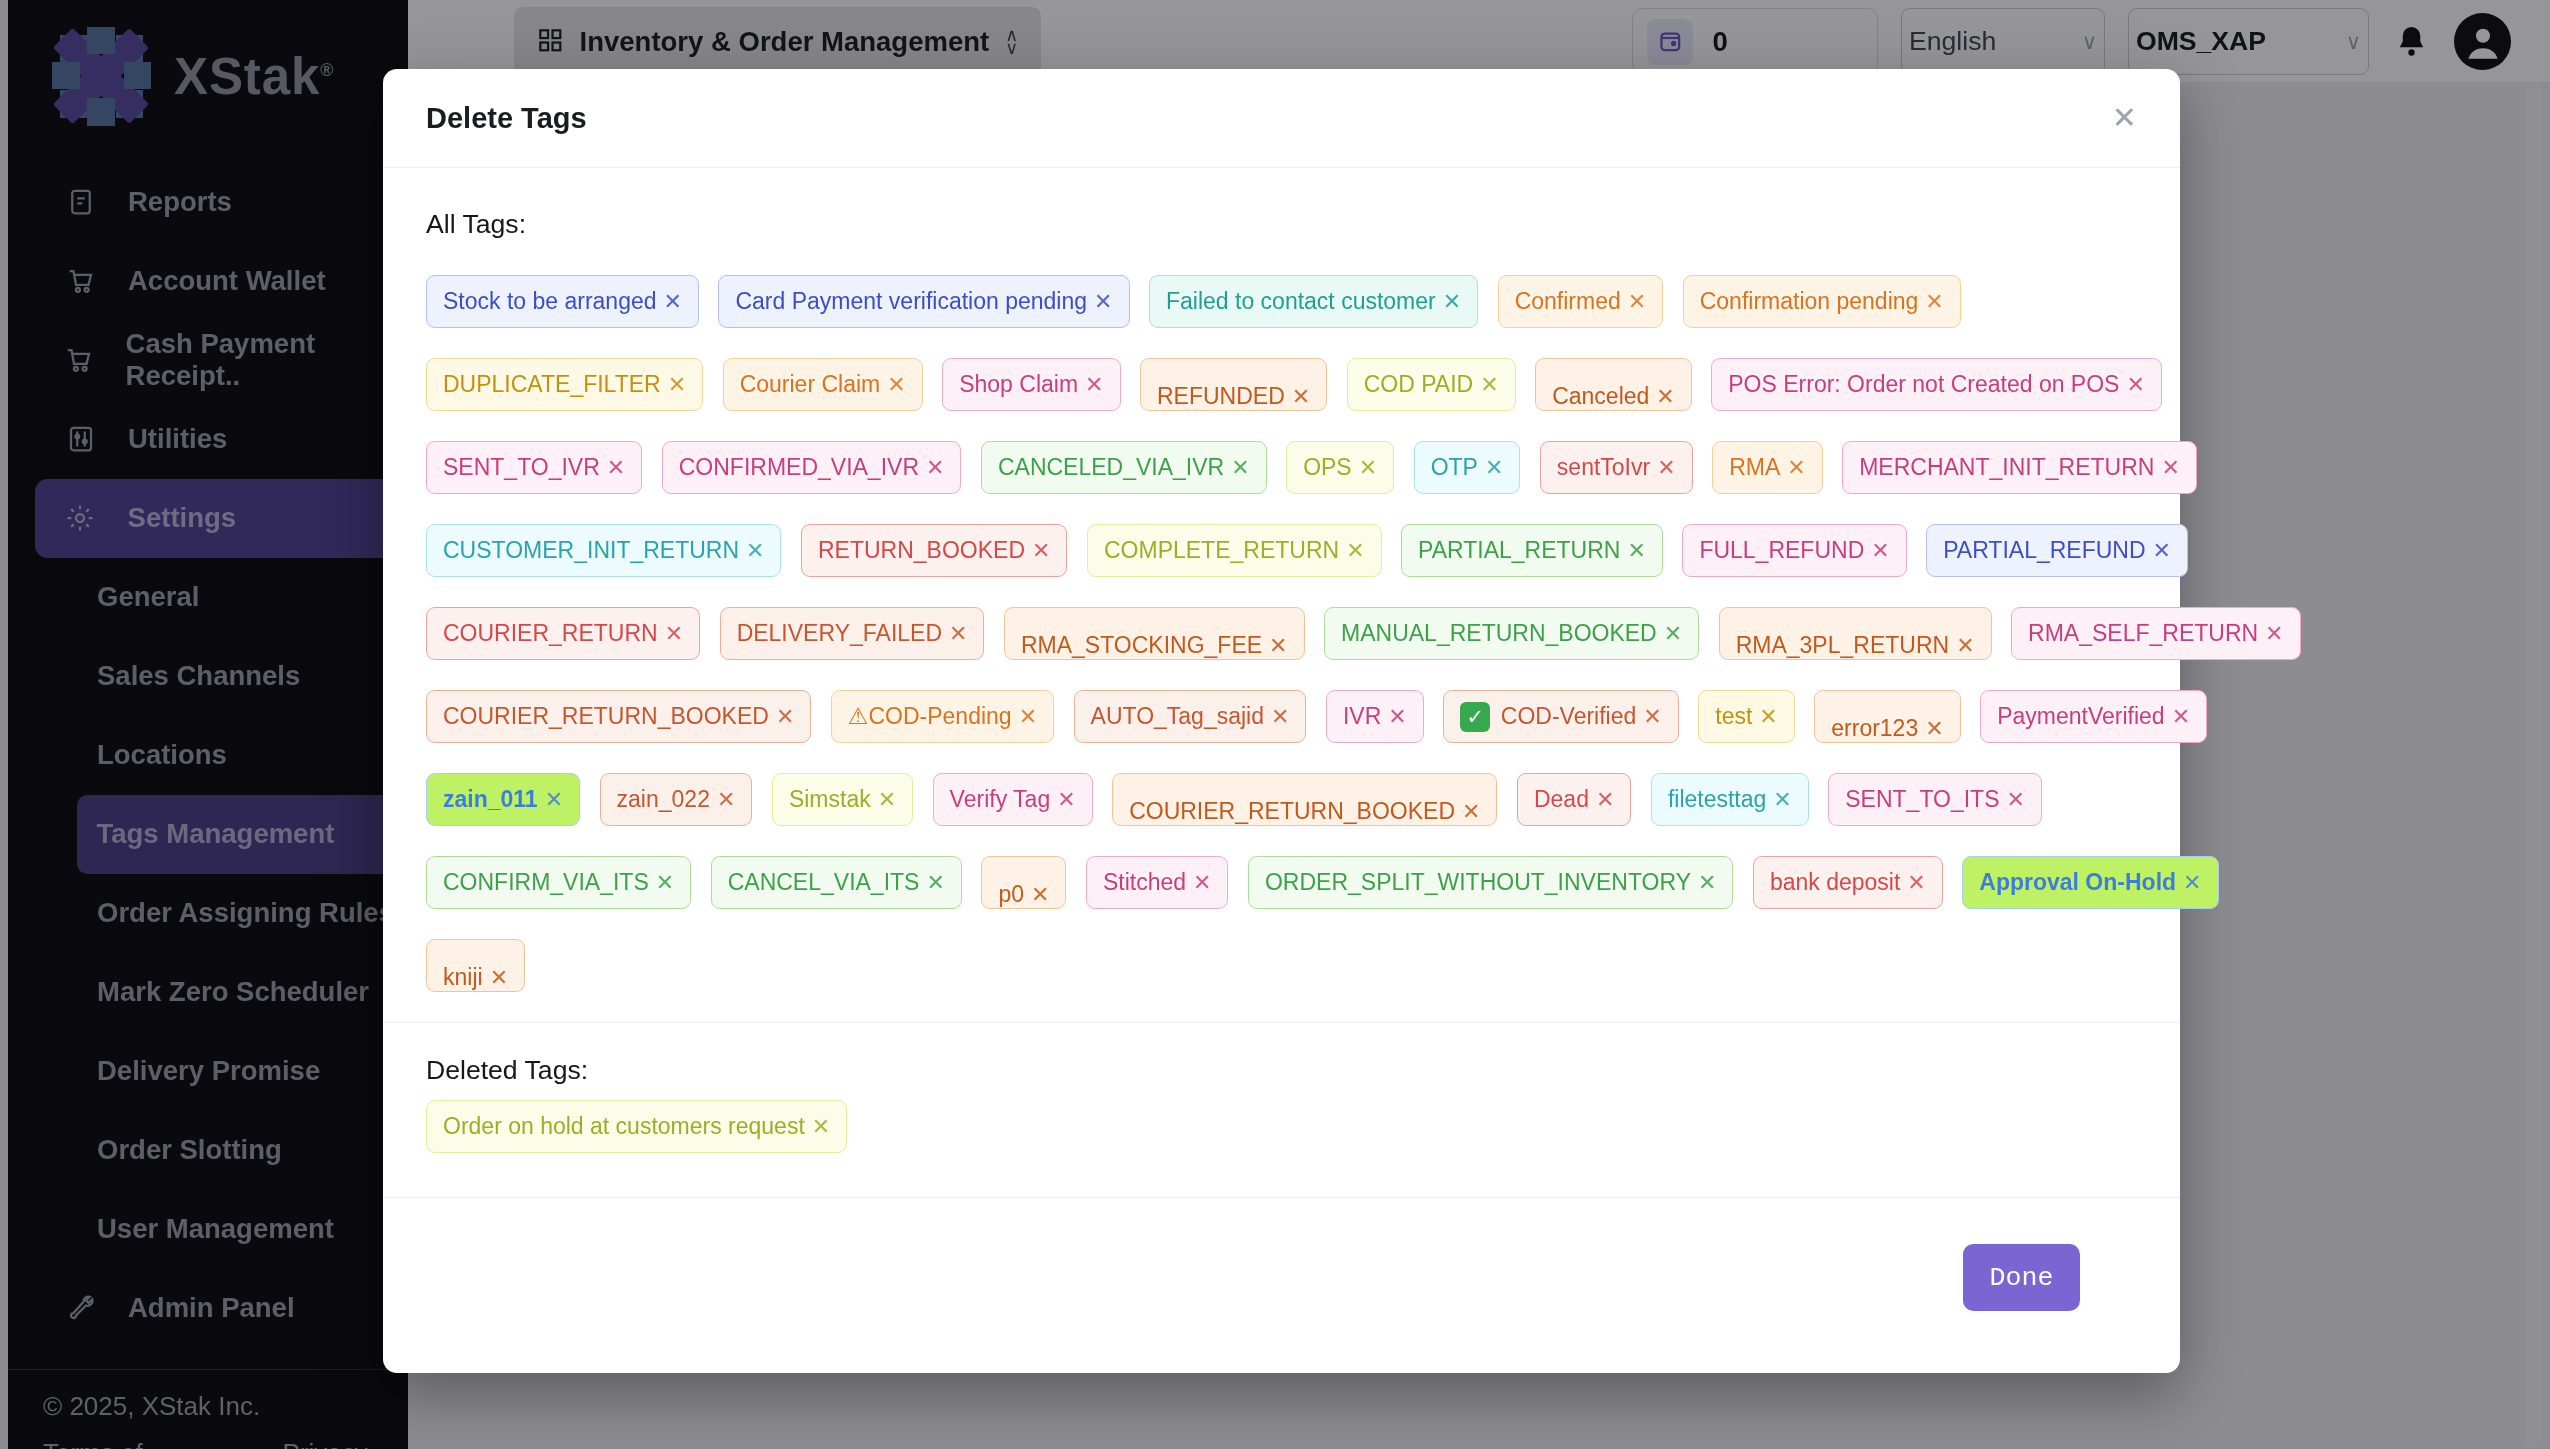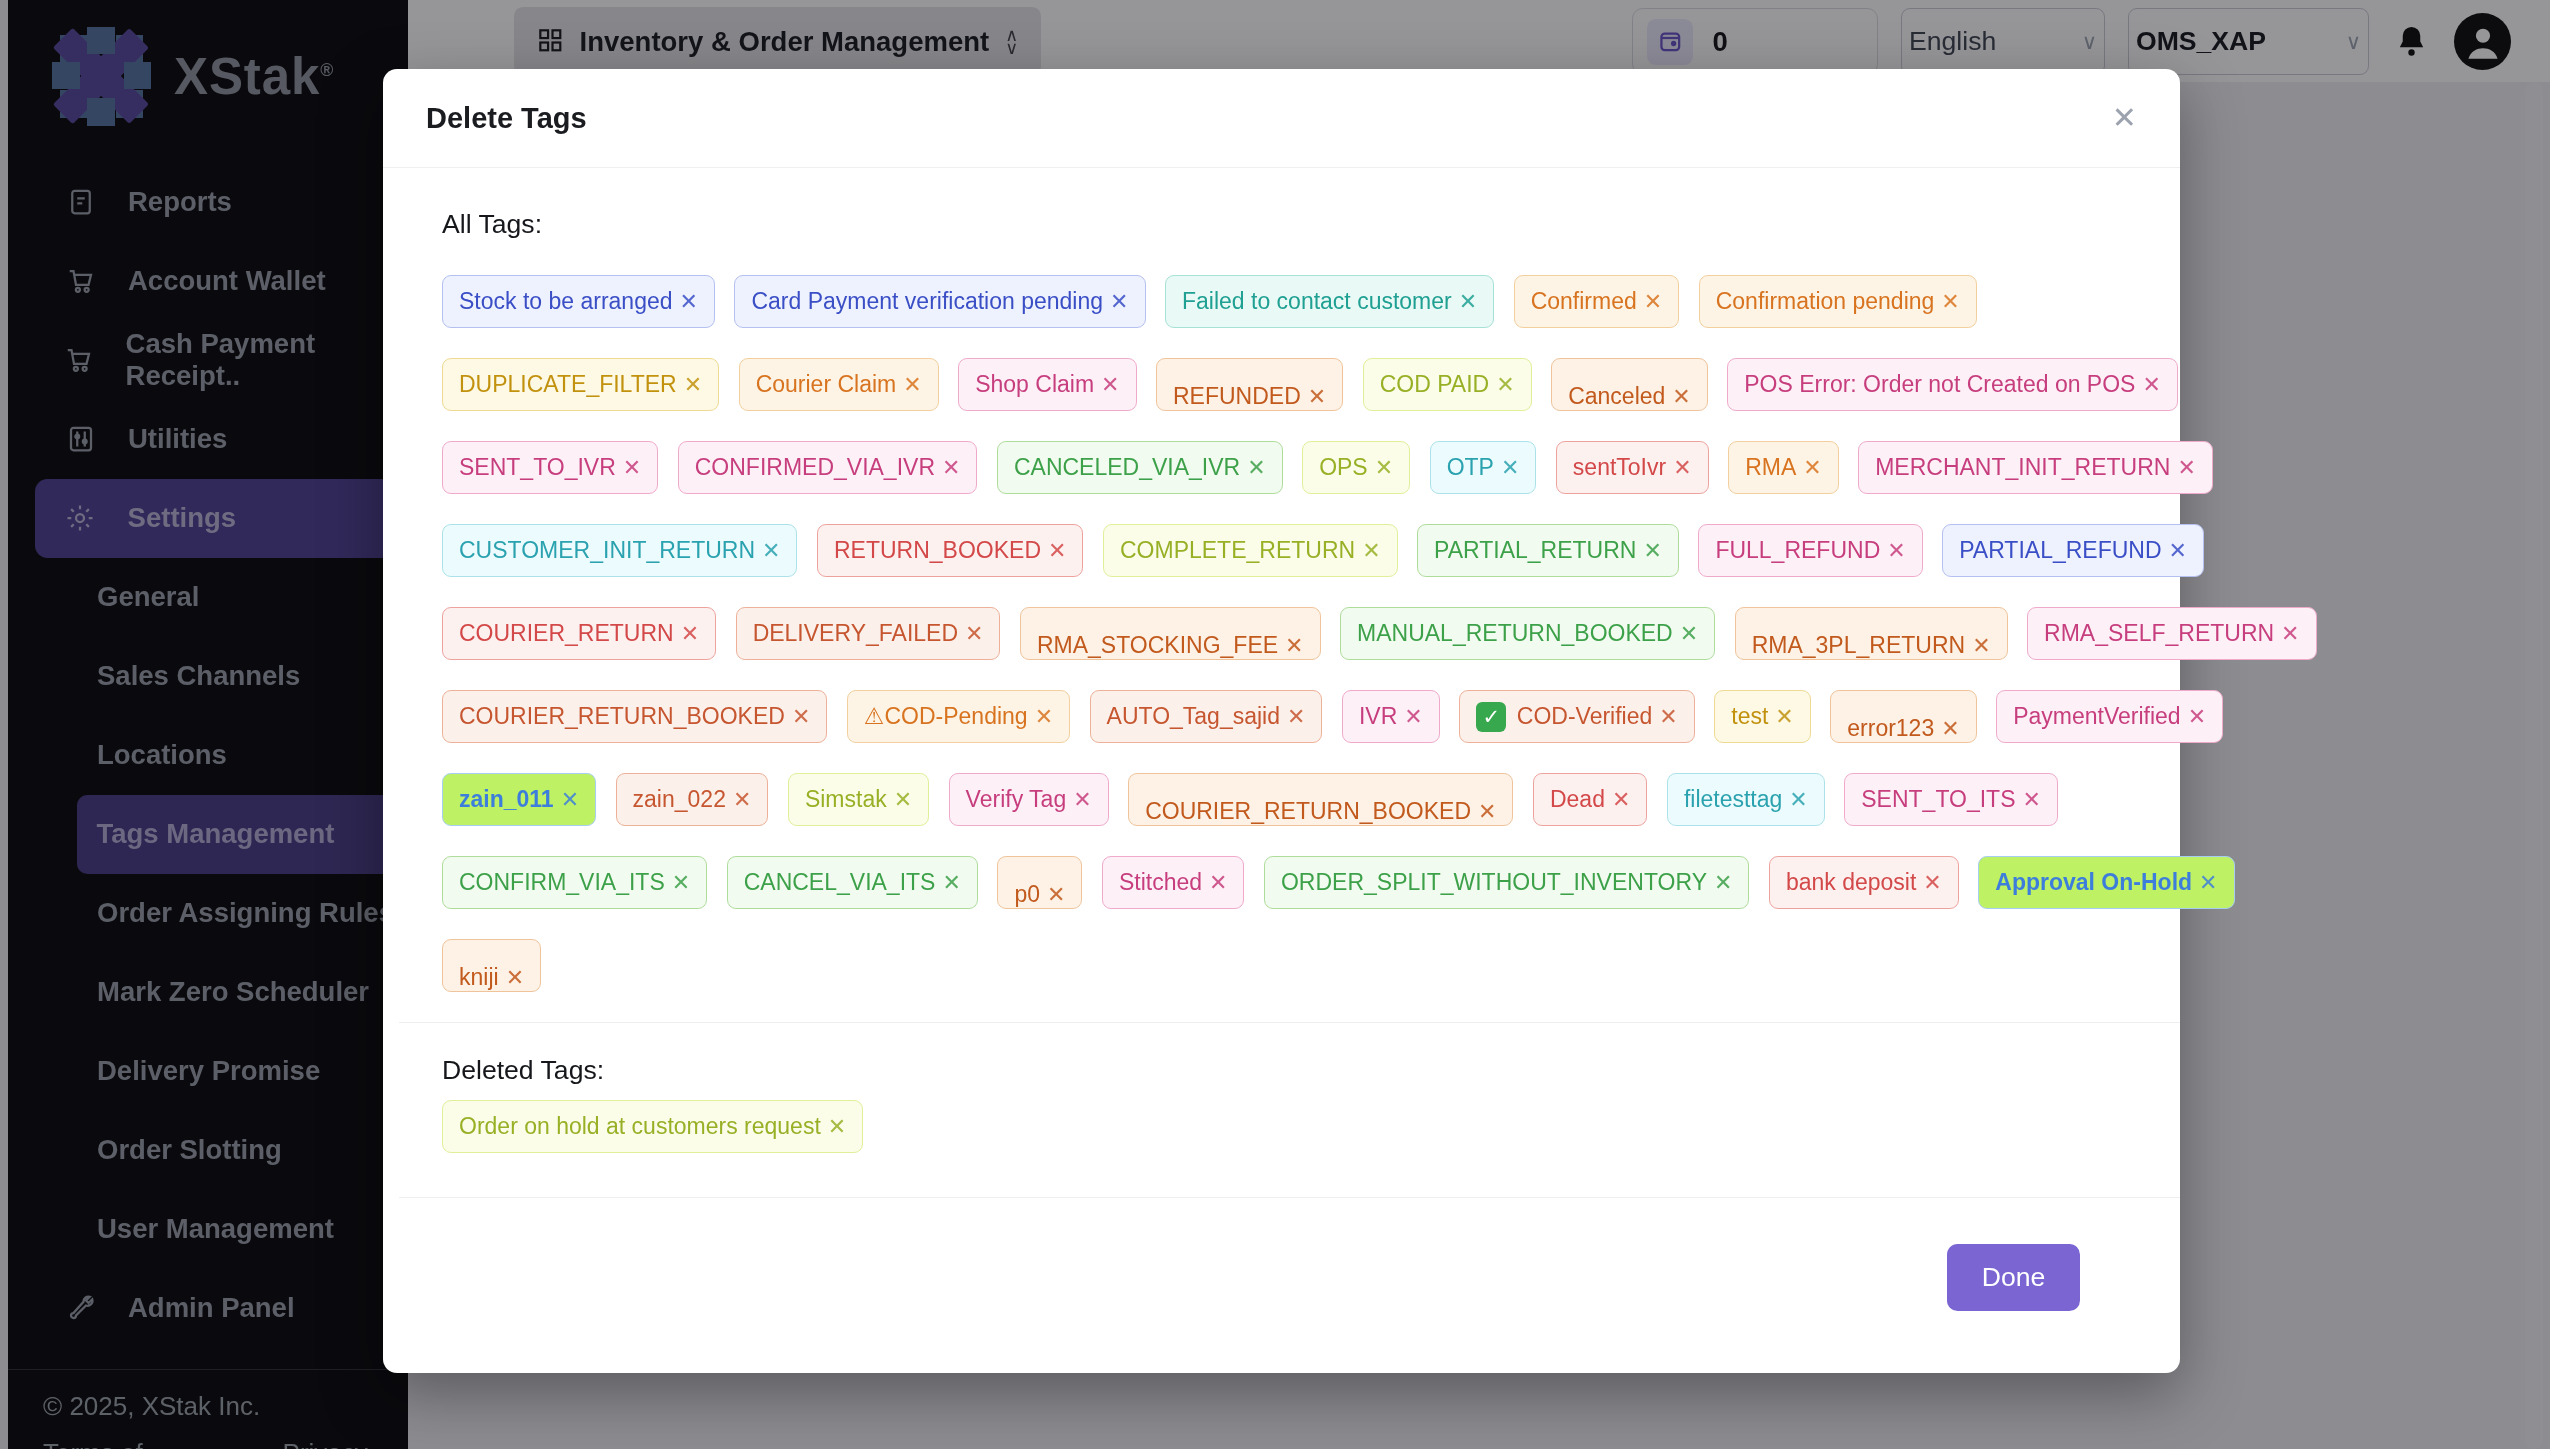--- a/index.html
+++ b/index.html
@@ -74,21 +74,21 @@
   .spinner-badge .xlogo { transform:scale(.62); }
 
   
   .overlay { position:absolute; inset:0; background:rgba(16,16,22,0.44); z-index:40; }
   .modal { position:absolute; left:383px; top:69px; width:1797px; height:1304px; background:#fff;
            border-radius:14px; z-index:50; box-shadow:0 21px 62px rgba(0,0,0,.35); }
   .modal-header { height:99px; display:flex; align-items:center; justify-content:space-between;
                   padding:0 43px; border-bottom:1.8px solid #efeff1; }
   .modal-title { font-size:29px; font-weight:700; color:#1a1c20; }
   .modal-close { font-size:30px; color:#9ca3af; cursor:pointer; line-height:1; }
-  .modal-body { padding:0 43px;margin-left:16px; }
+  .modal-body { padding:0 43px; }
   .section-label { font-size:26.6px; color:#15171b; margin-top:41px; }
   .tag-rows { margin-top:35px; }
   .tag-row { display:flex; gap:19.5px; margin-bottom:30px; }
   .tag { height:53px; display:inline-flex; align-items:center; padding:0 16px; border:1.8px solid;
          border-radius:8.9px; font-size:23px; white-space:nowrap; cursor:default; }
   .tag .x { margin-left:7px; font-size:22px; opacity:.85; cursor:pointer; }
   .tag .check { width:30px; height:30px; background:#37a84e; border-radius:6.2px; color:#fff; font-size:21px;
                 display:inline-flex; align-items:center; justify-content:center; margin-right:10.6px; }
   .c-indigo { color:#3a4fc6; background:#eef1fe; border-color:#b4c0f0; }
   .c-teal   { color:#1fa093; background:#e9f9f5; border-color:#a5e1d5; }
@@ -99,22 +99,22 @@
   .c-green  { color:#3da14a; background:#f2fbef; border-color:#aedd9b; }
   .c-lime   { color:#98b026; background:#fbfde9; border-color:#e0ef99; }
   .c-cyan   { color:#2aa2af; background:#ecfbfd; border-color:#abe2e9; }
   .c-red    { color:#d34848; background:#fdf1f0; border-color:#eda29d; }
   .c-salmon { color:#c65630; background:#fcf1ea; border-color:#edb098; }
   .c-skyblue{ color:#3d7edc; background:#bef264; border-color:#a6cdf2;font-weight:bold; }
   .body-divider { border-top:1.8px solid #efeff1; margin:12.4px -43px 0; }
   .deleted-row { display:flex; gap:19.5px; margin-top:14px; }
   .footer-divider { border-top:1.8px solid #efeff1; margin:44px -43px 0; }
   .modal-footer { display:flex; justify-content:flex-end; padding:46px 57px 0 0; }
-  .done-btn { width:133px; height:67px; background:#7a65d3; border:none; border-radius:10.6px;
-              color:#fff; font-size:26.6px; font-family:Liberation Sans, sans-serif; cursor:pointer; }
+  .done-btn { width:117px; height:67px; background:#7a65d3; border:none; border-radius:10.6px;
+              color:#fff; font-size:26.6px; font-family:Liberation Mono, monospace; cursor:pointer; }
 </style>
 </head>
 <body>
 
 <aside class="sidebar">
   <div class="logo-row">
     <div class="xlogo">
       <div class="sq nw"></div>
         <div class="sq ne"></div>
         <div class="sq sw"></div>

